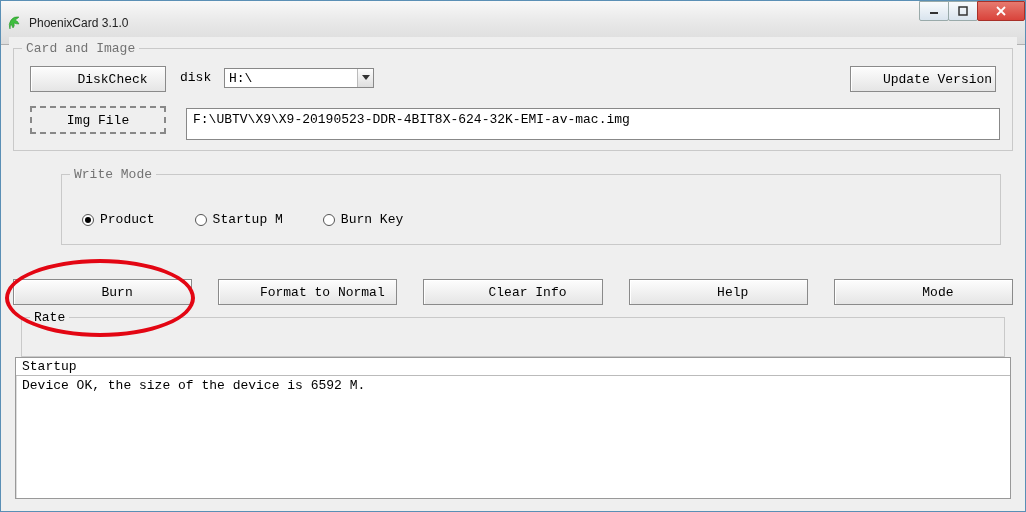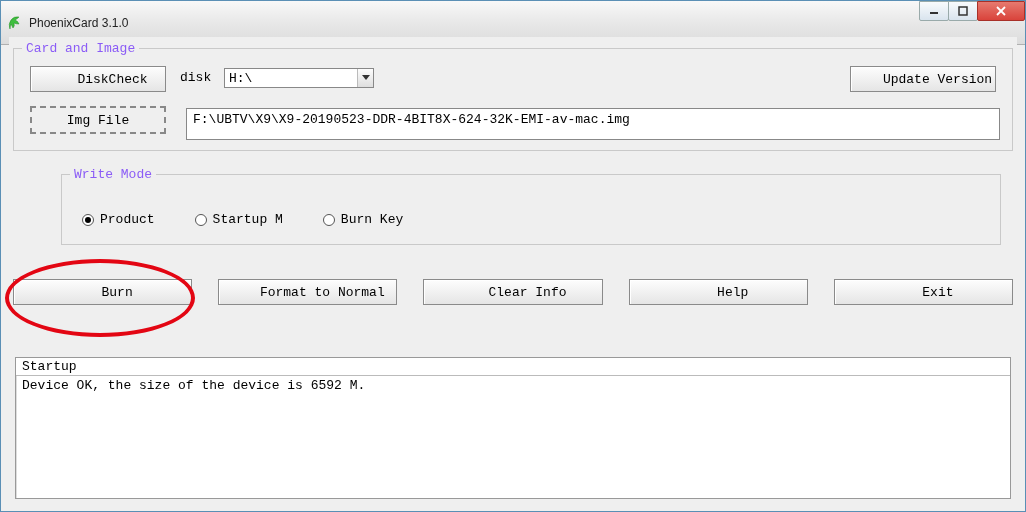--- a/index.html
+++ b/index.html
@@ -78,21 +78,21 @@
       border: 1px solid #c9c9c9;
       background: #efefef;
       position: absolute;
       padding: 0;
     }
     fieldset.groupbox > legend {
       font-family: "Courier New", monospace;
       font-size: 13px;
       padding: 0 4px;
       margin-left: 8px;
-      color: #8b5cf6;
+      color: #737373;
     }
     .gb-card {
       left: 4px;
       right: 4px;
       top: 4px;
       height: 110px;
     }
     .gb-write {
       left: 4px;
       right: 16px;
@@ -337,23 +337,26 @@
           <span>Burn Key</span>
         </label>
       </div>
     </fieldset>
 
     <div class="btn-row">
       <button class="btn">Burn</button>
       <button class="btn">Format to Normal</button>
       <button class="btn">Clear Info</button>
       <button class="btn">Help</button>
-      <button class="btn">Exit</button>
+      <button class="btn">Mode</button>
     </div>
 
+    <div class="rate-box">
+      <span class="rate-legend">Rate</span>
+    </div>
 
     <div class="option-box">
       <div class="option-header">Startup</div>
       <div class="option-body">Device OK, the size of the device is 6592 M.</div>
     </div>
 
     <div class="highlight-ellipse" style="left:-4px; top:222px; width:190px; height:78px;"></div>
 
   </div>
 </div>

